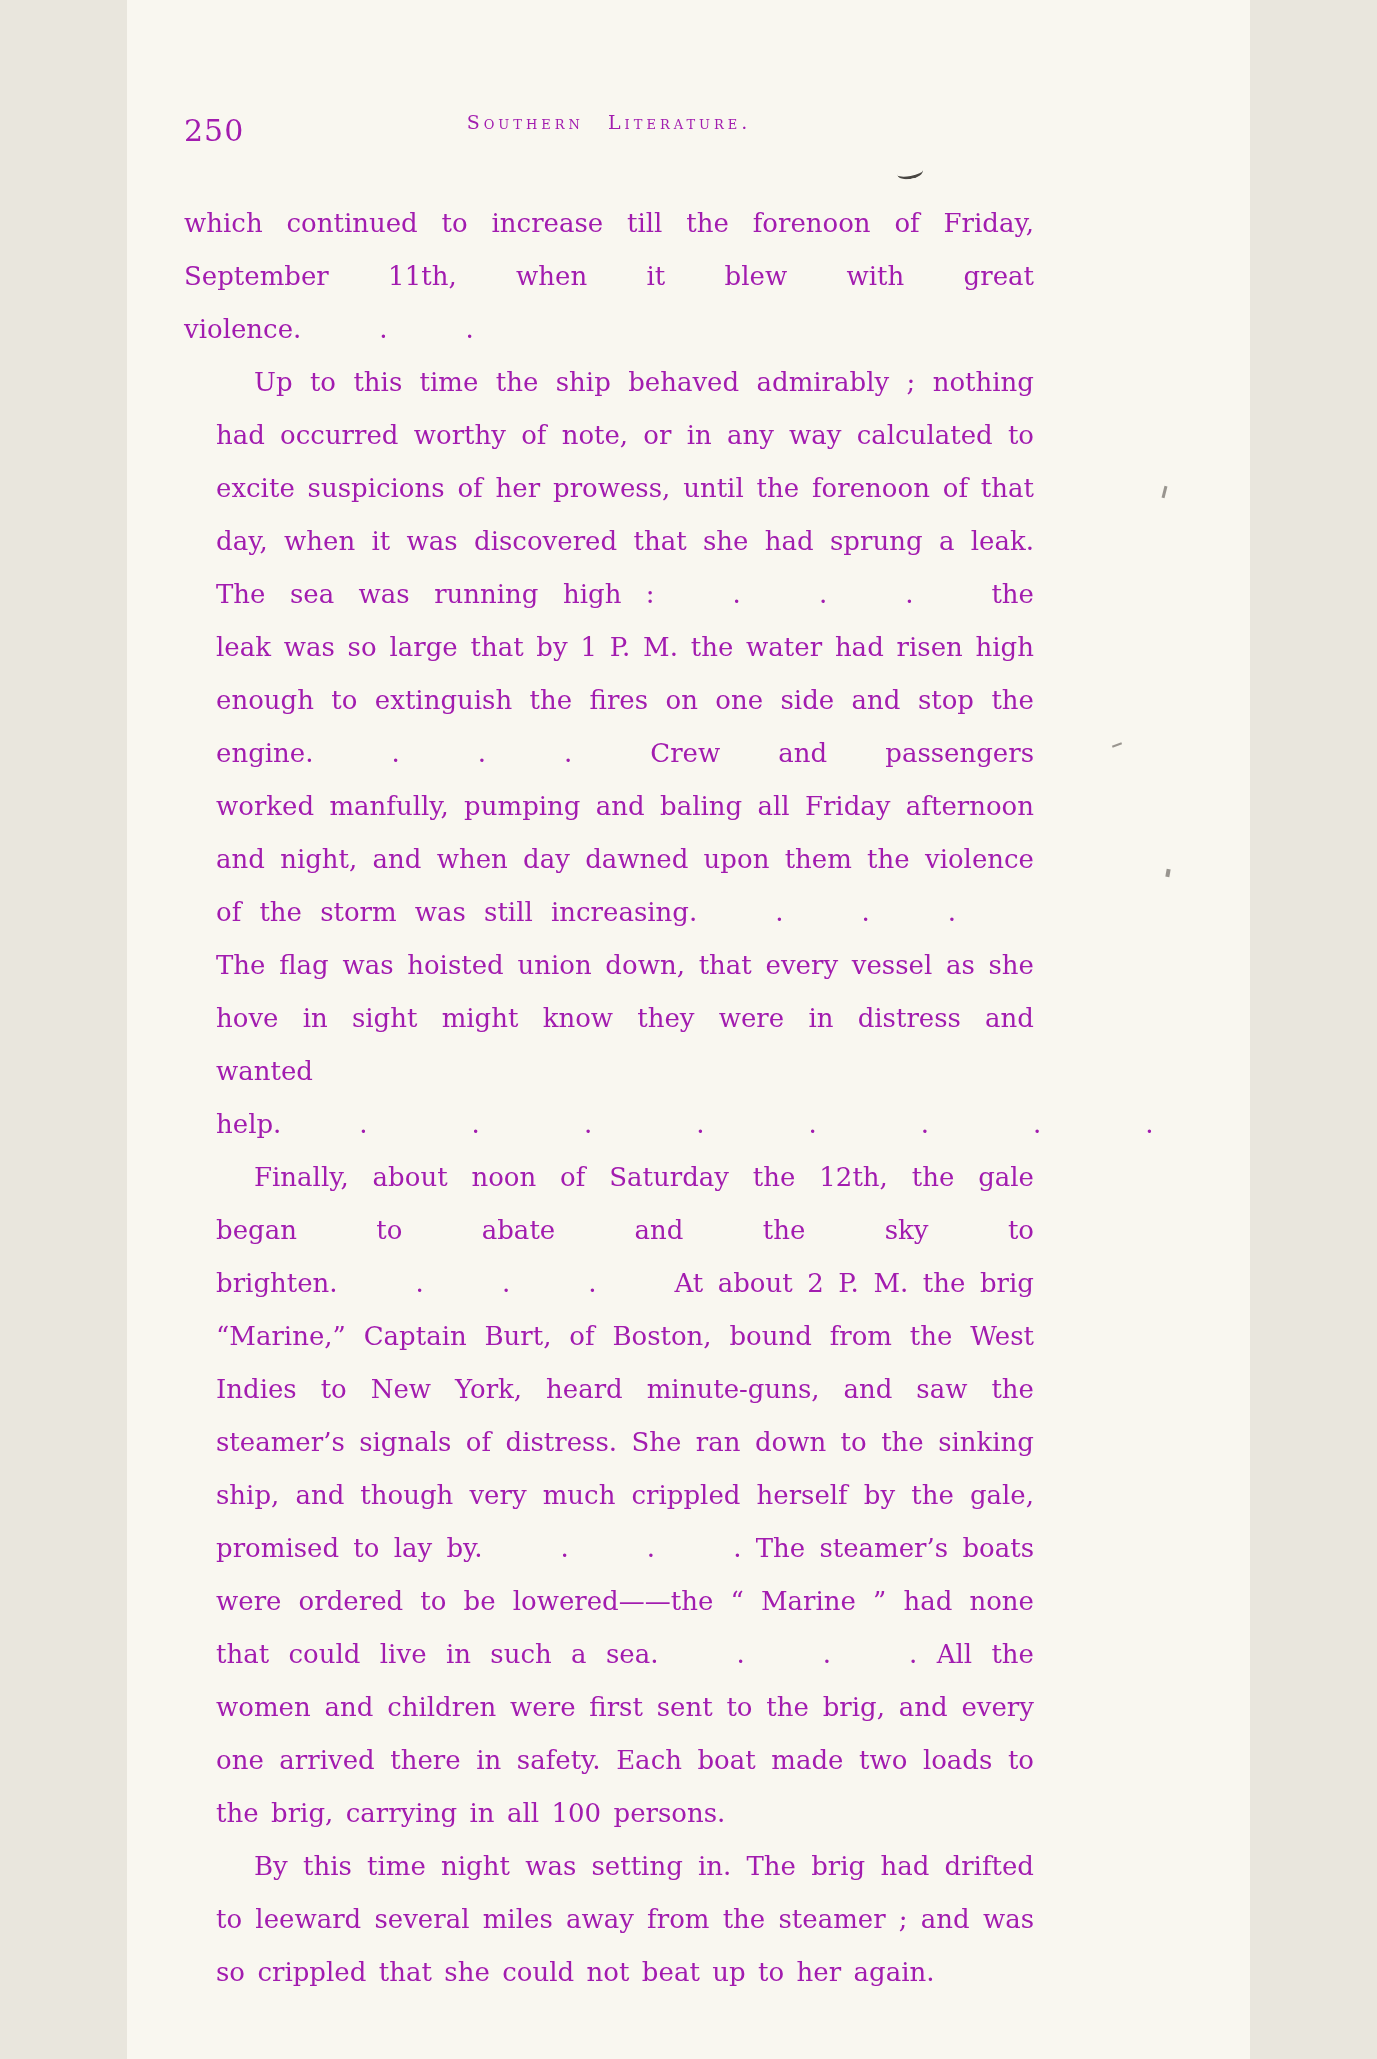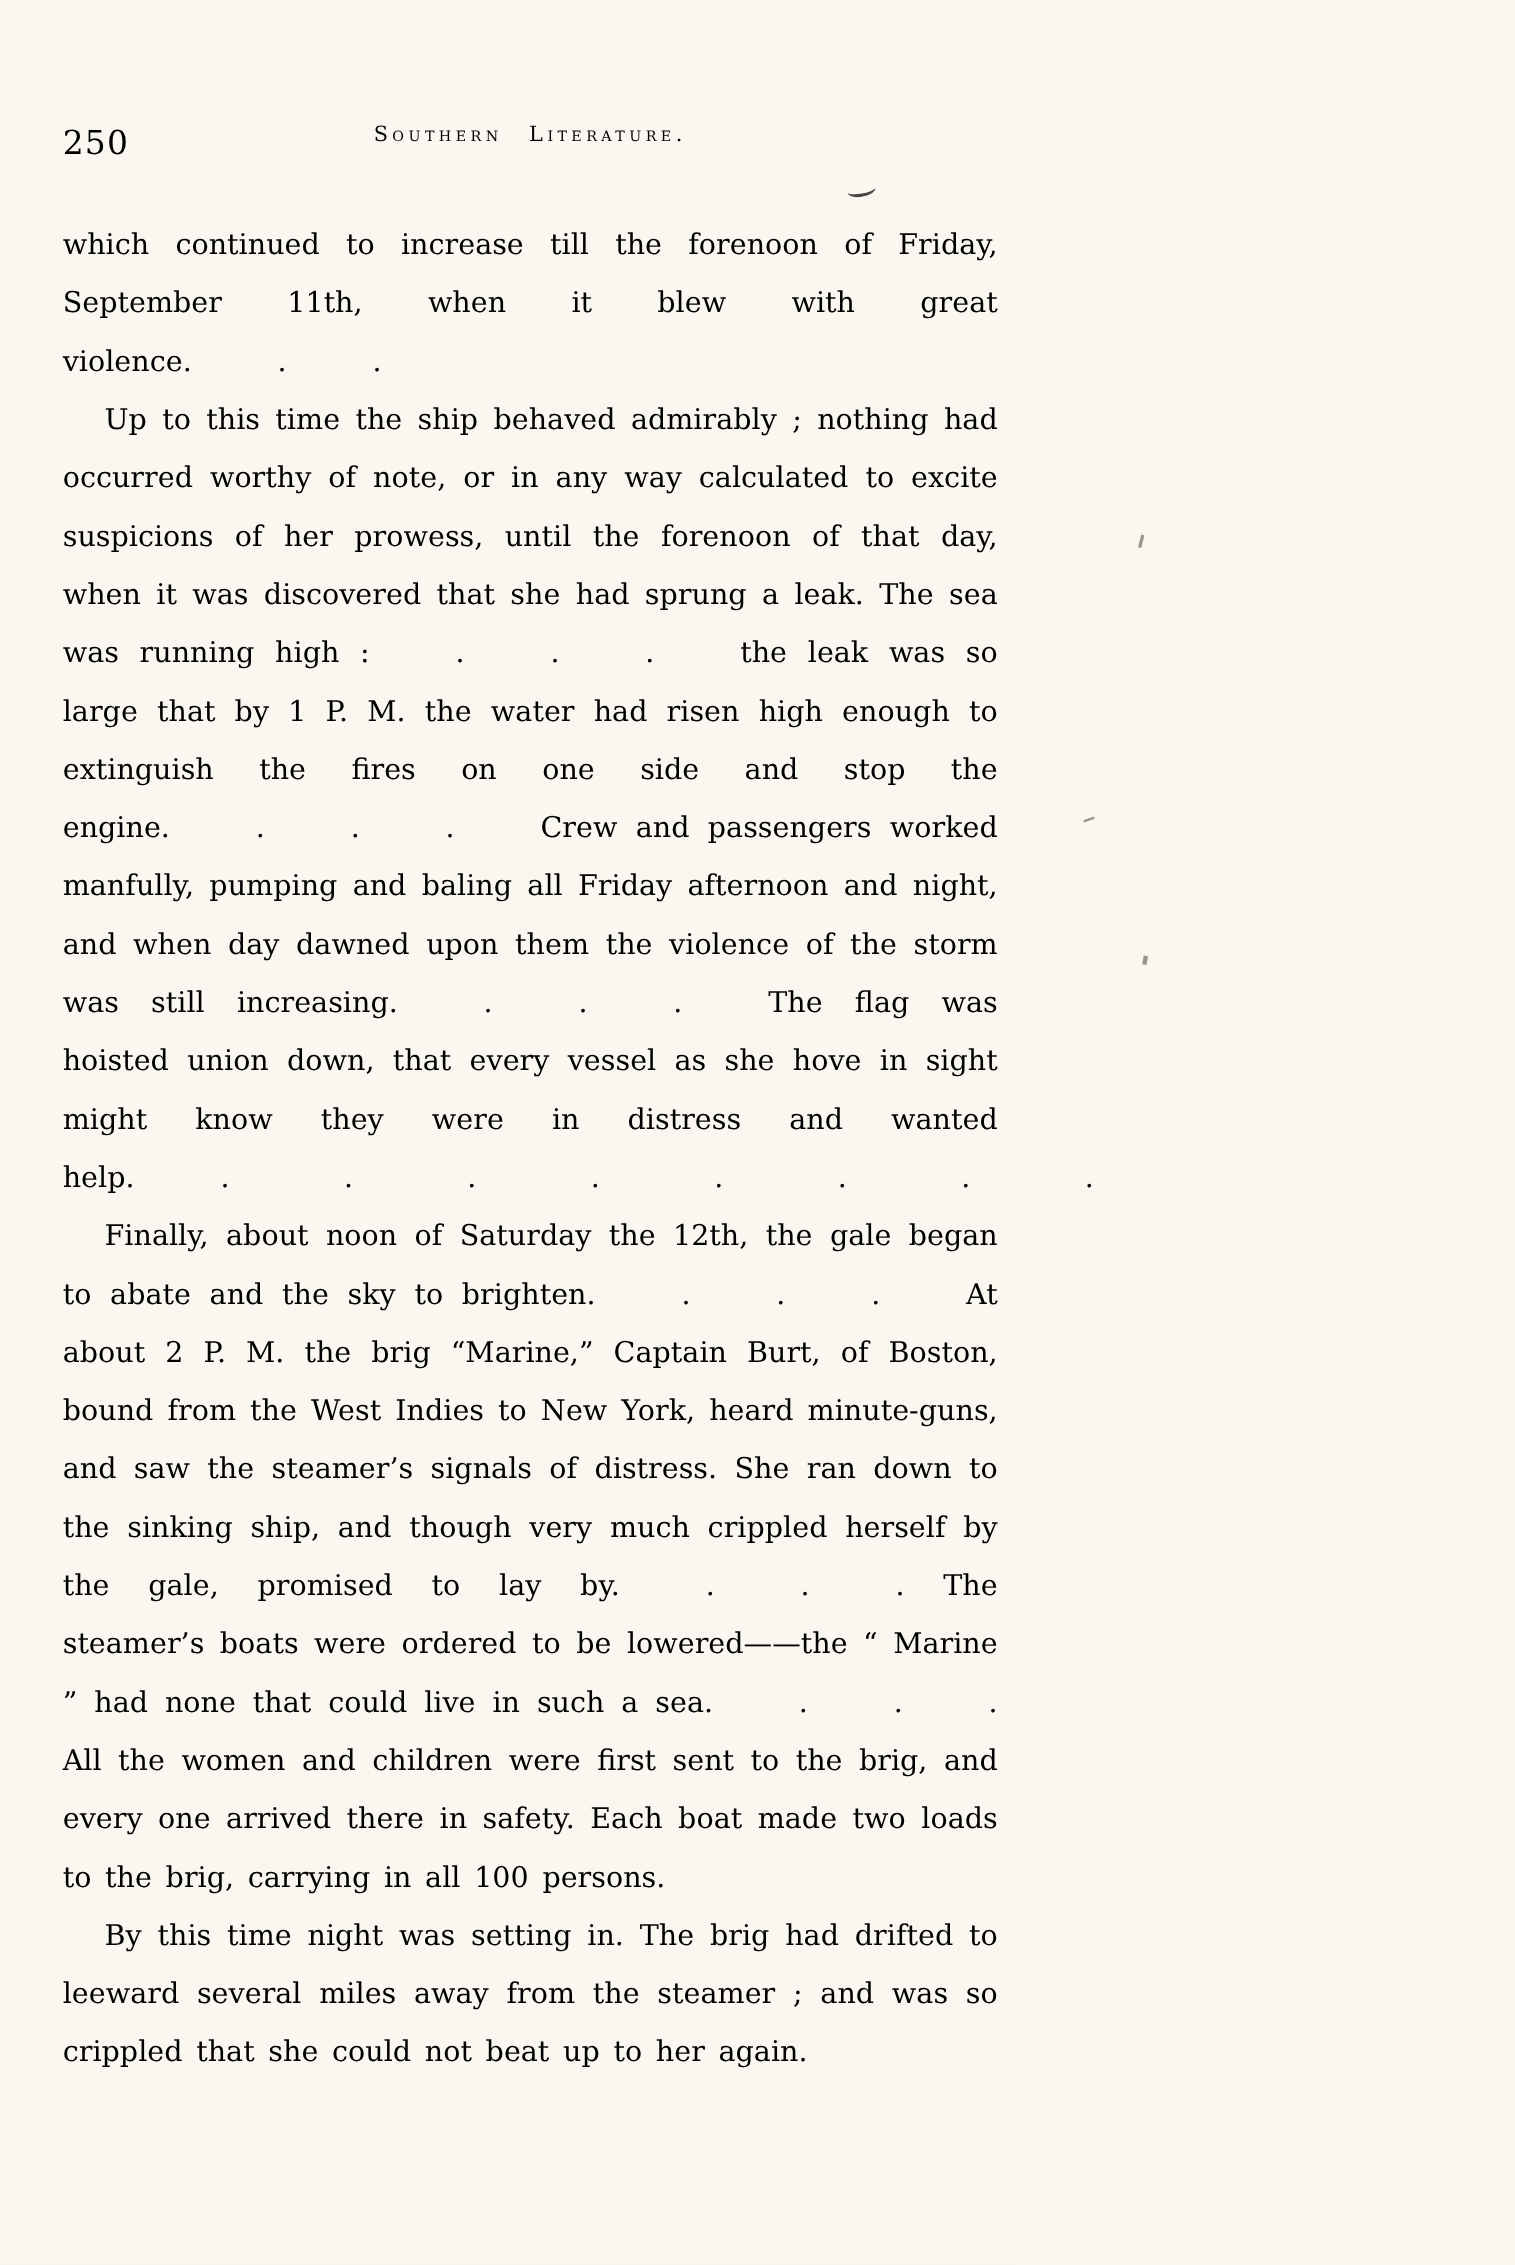--- a/index.html
+++ b/index.html
@@ -2,25 +2,25 @@
 <html><head>
 <meta charset="utf-8">
 <style>
   html, body {
     margin: 0;
     padding: 0;
     background: #e9e6dd;
   }
   .page {
     position: relative;
-    width: 1377px;
+    width: 1123px;
     height: 2059px;
     margin: 0 auto;
     background: #f9f7f0;
-    color: #000000;
+    color: #a21caf;
     font-family: "DejaVu Serif", "Liberation Serif", serif;
     overflow: hidden;
   }
   .text-block {
     position: absolute;
     left: 57px;
     top: 105px;
     width: 850px;
   }
   .header-row {
@@ -45,20 +45,21 @@
   }
   .body-text p {
     margin: 0;
     font-size: 26px;
     line-height: 53px;
     text-align: justify;
     word-spacing: 0.16em;
   }
   .body-text p.indent {
     text-indent: 38px;
+    margin-left: 32px;
   }
   
   .scan-mark {
     position: absolute;
     left: 770px;
     top: 166px;
     width: 26px;
     height: 10px;
     border-bottom: 3px solid #2b2824;
     border-radius: 0 0 70% 70%;

